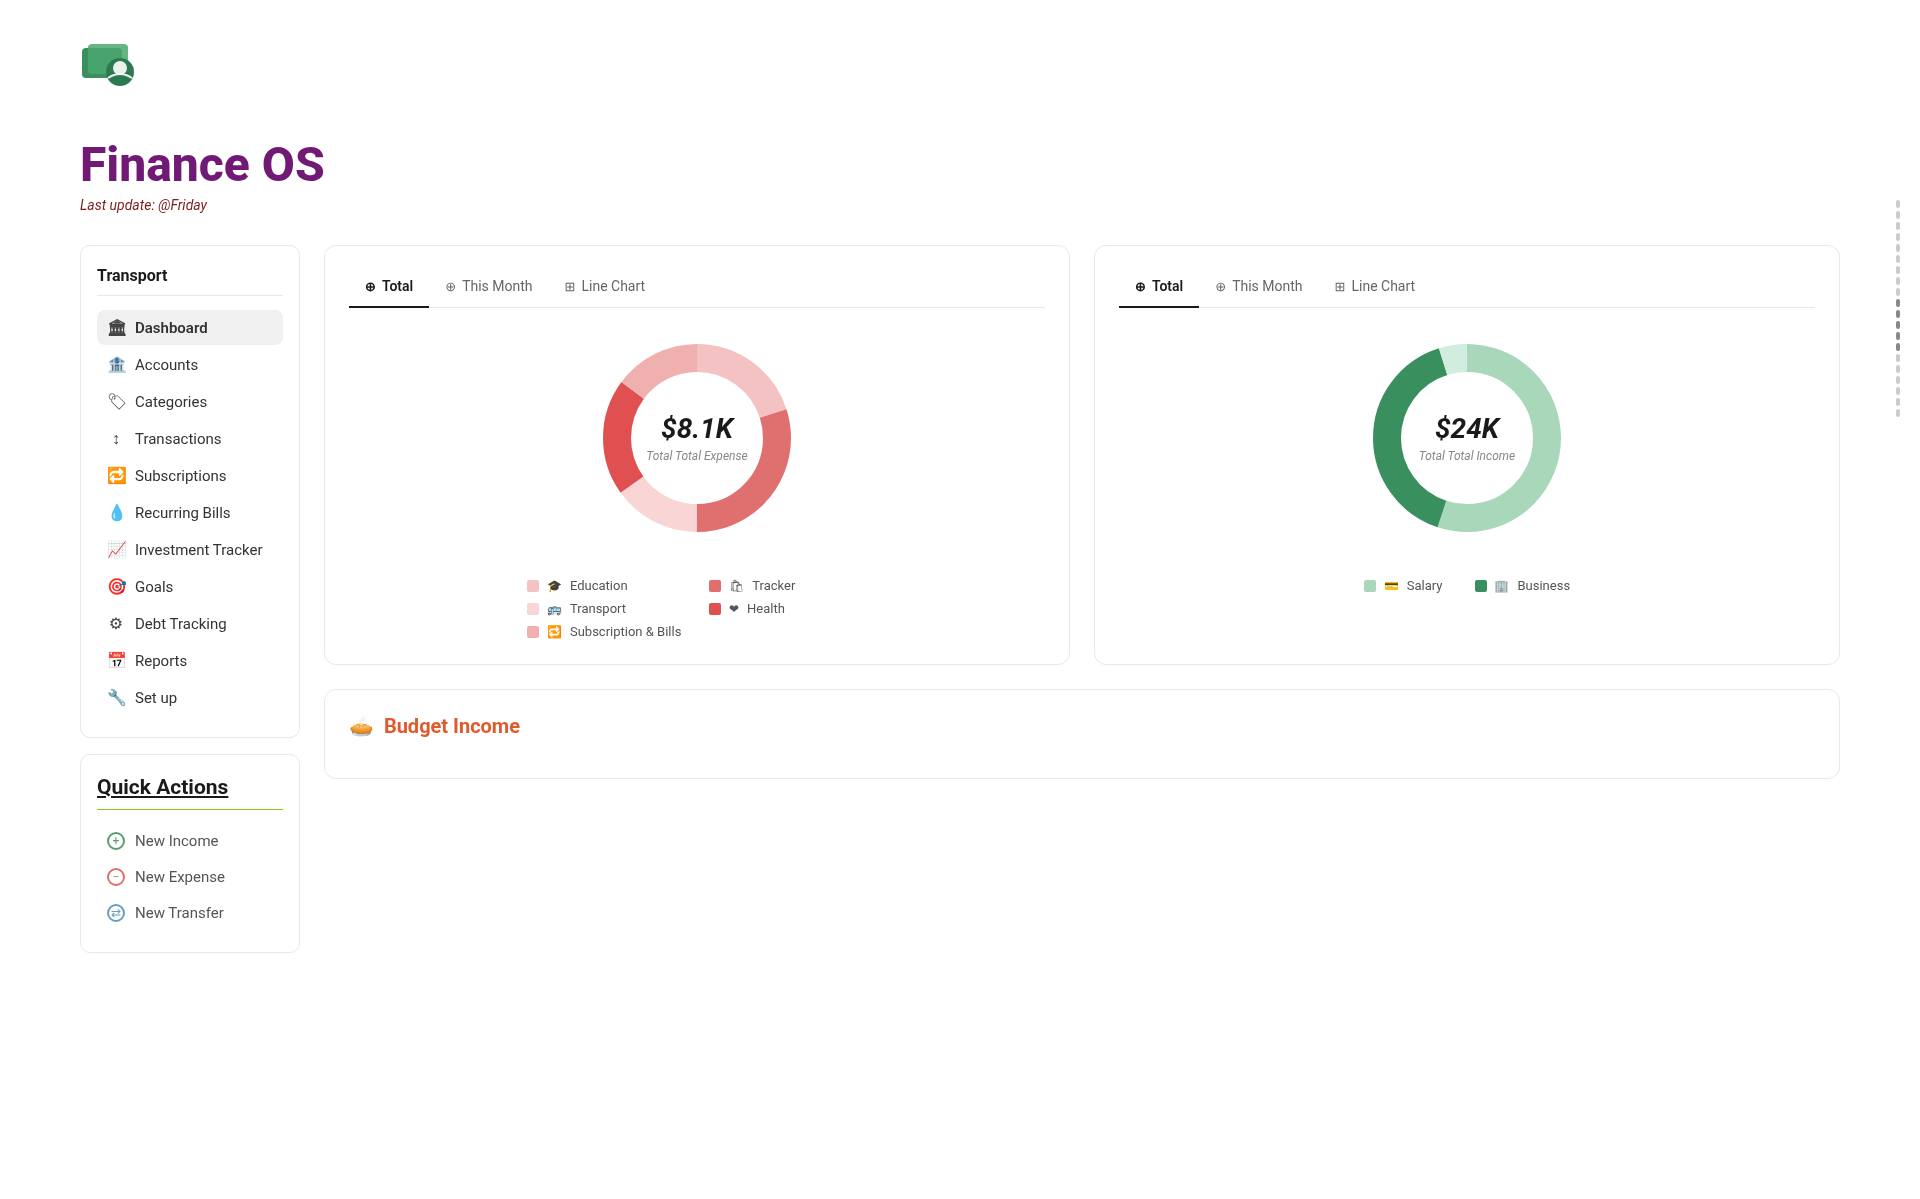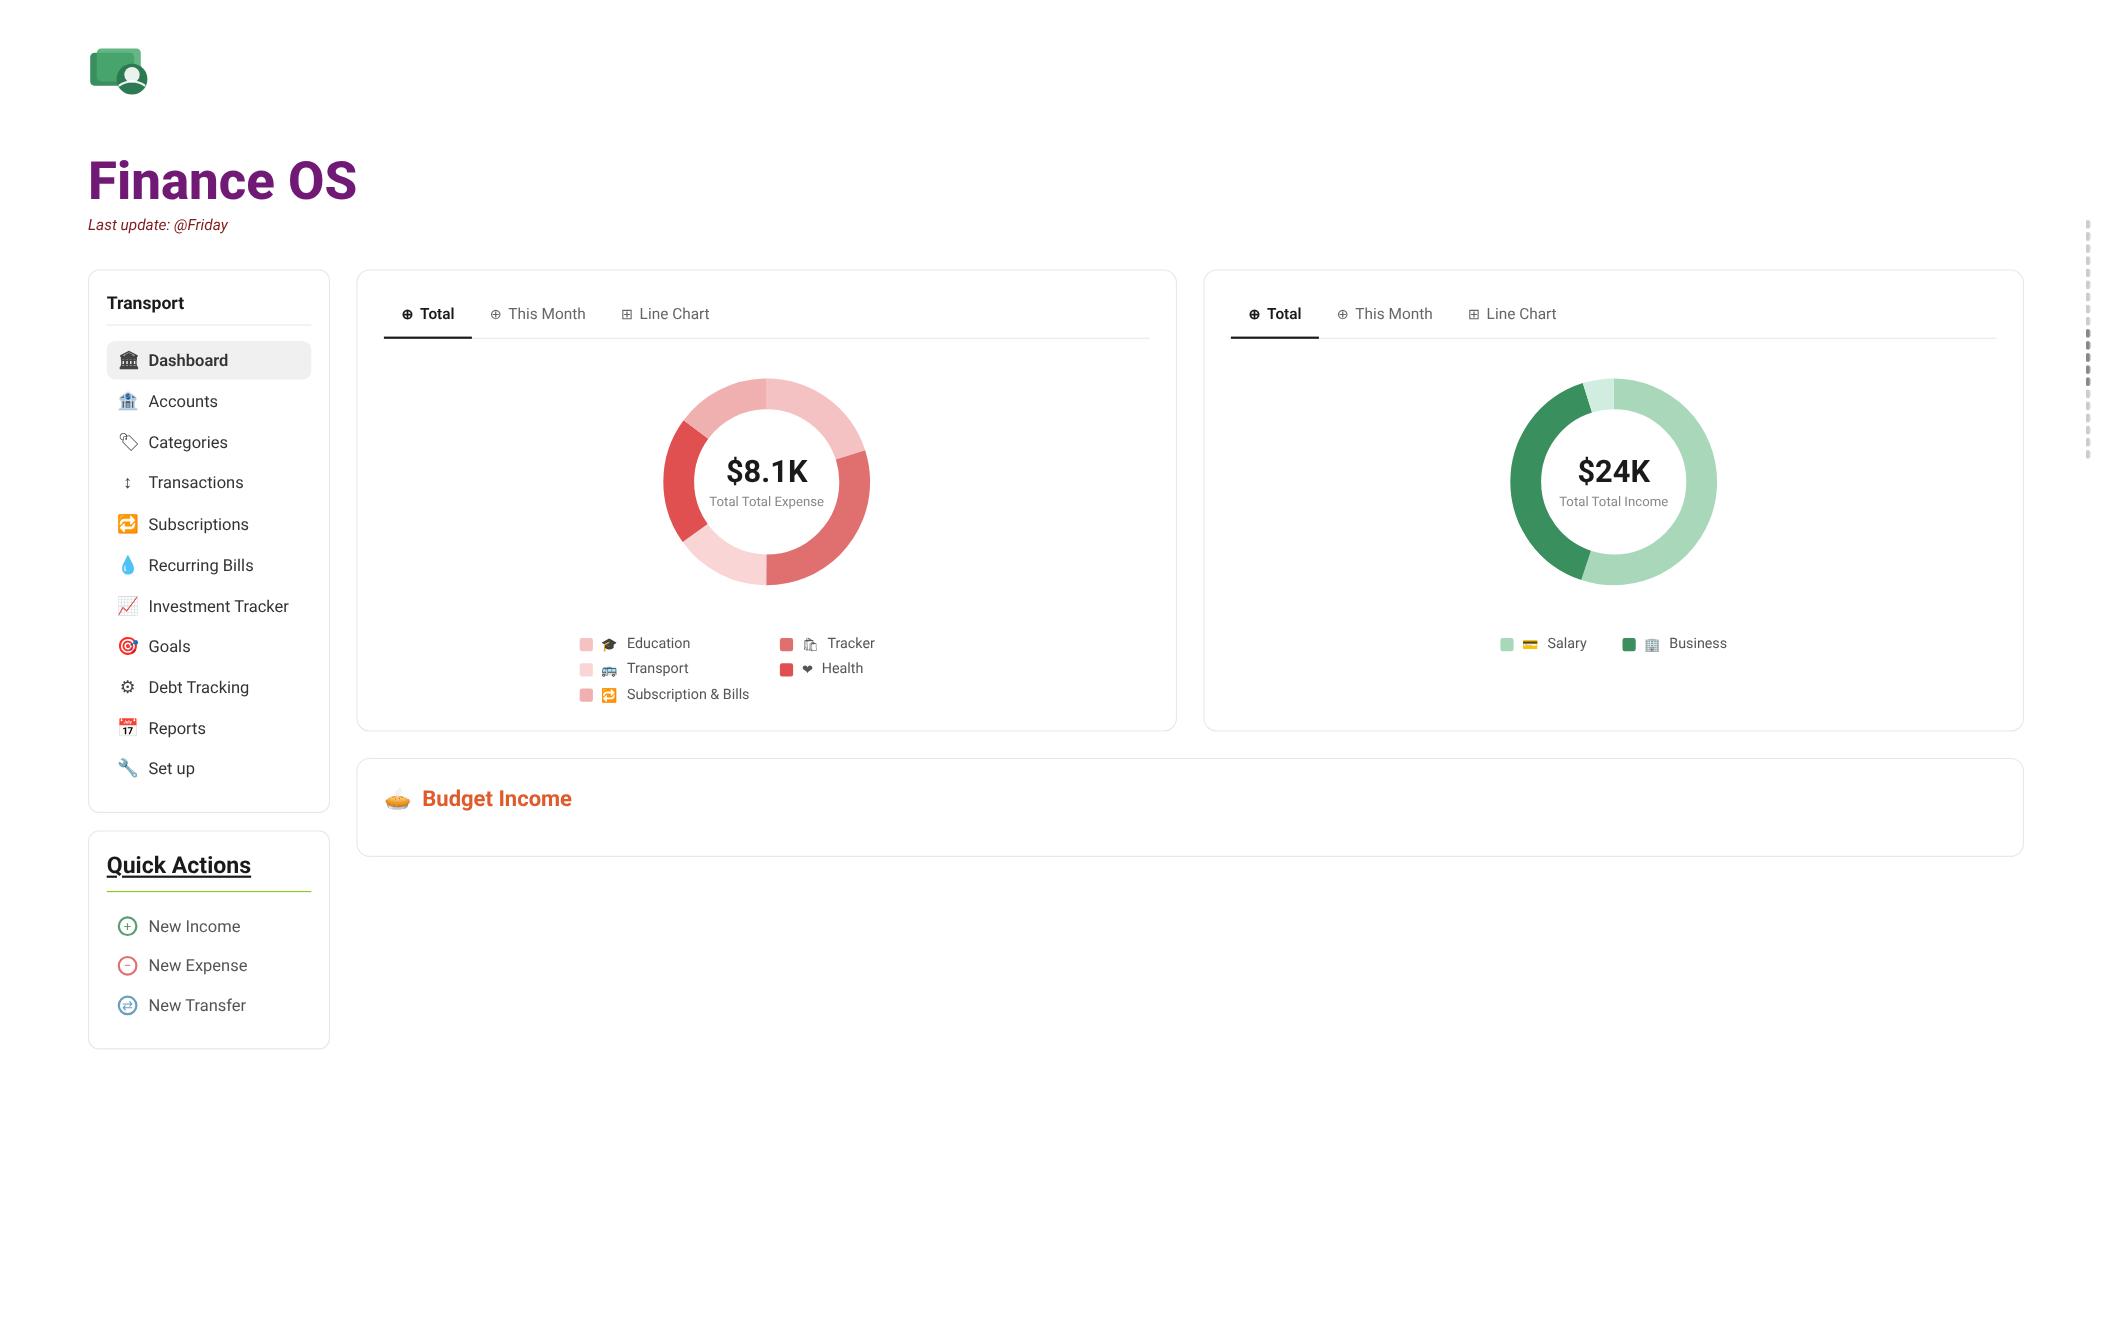--- a/index.html
+++ b/index.html
@@ -185,20 +185,21 @@
       width: 220px;
       height: 220px;
       margin-bottom: 30px;
     }
     .donut-center-text {
       position: absolute;
       top: 50%;
       left: 50%;
       transform: translate(-50%, -50%);
       text-align: center;
+      font-style: italic;
     }
     .donut-amount {
       font-size: 28px;
       font-weight: 700;
       color: #1a1a1a;
       display: block;
     }
     .donut-label {
       font-size: 12px;
       color: #888;

